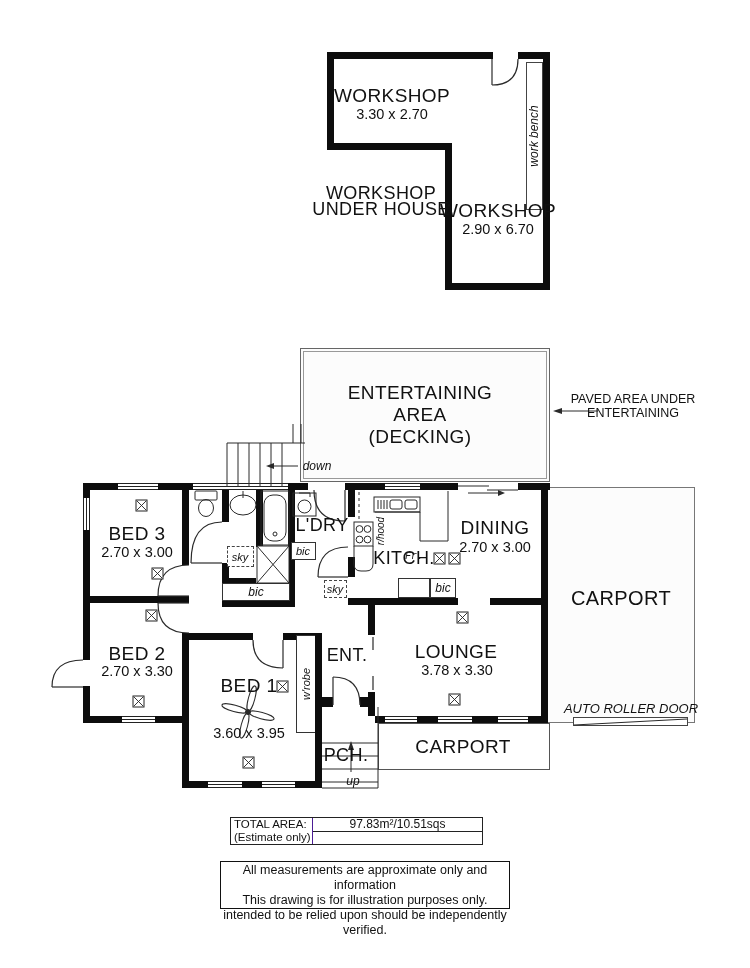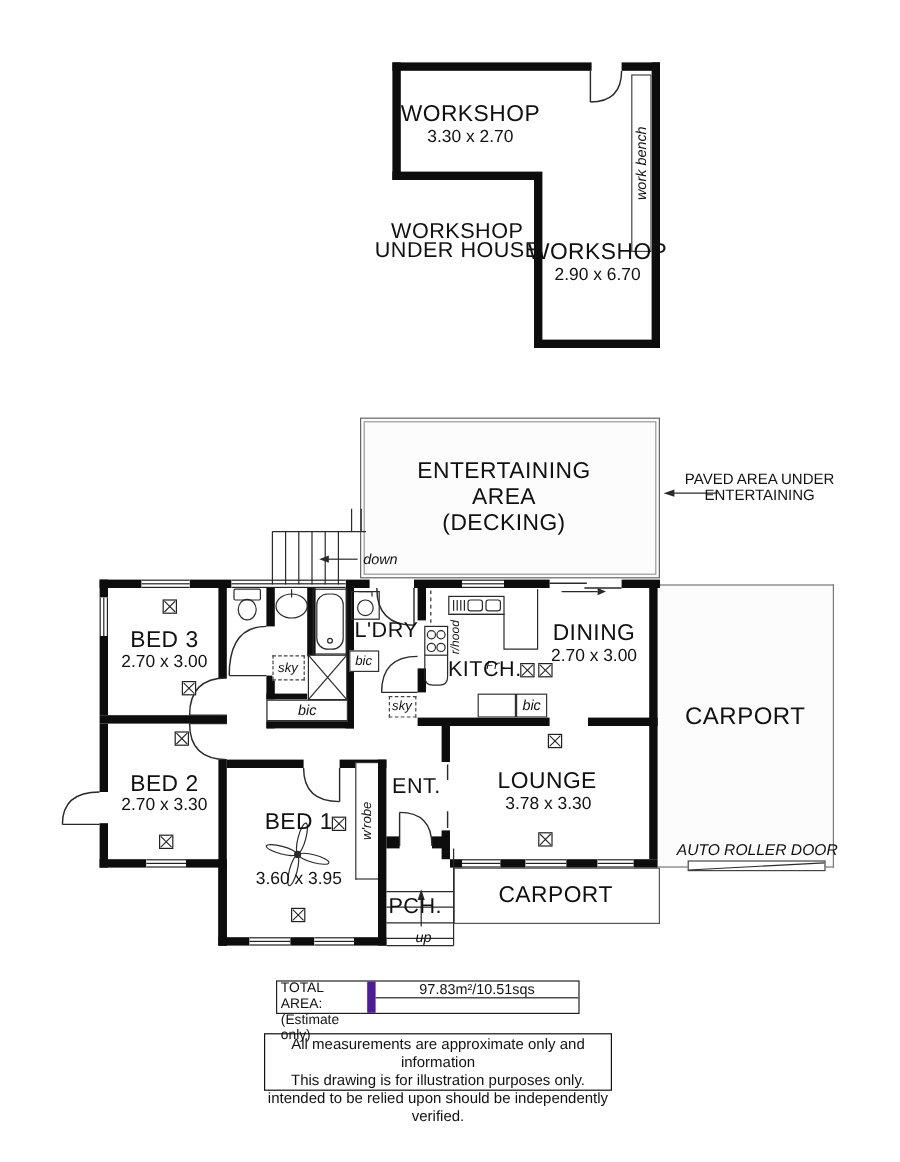--- a/index.html
+++ b/index.html
@@ -14,21 +14,21 @@
   .md{font-size:18px;}
   .sm{font-size:11px;font-style:italic;letter-spacing:0;}
   .note{font-size:12.5px;letter-spacing:0;}
   .vlbl{position:absolute;transform:translate(-50%,-50%) rotate(-90deg);font-size:11px;font-style:italic;white-space:nowrap;}
   .box{position:absolute;border:1px solid #333;background:#fff;box-sizing:border-box;}
   .dash{position:absolute;border:1.3px dashed #444;background:#fff;box-sizing:border-box;}
   .areafill{position:absolute;background:#fcfcfc;border:1px solid #777;box-sizing:border-box;}
   .inner2{position:absolute;left:2px;top:2px;right:2px;bottom:2px;border:1px solid #999;}
   svg.lines{position:absolute;left:0;top:0;pointer-events:none;}
   #tbl{position:absolute;left:230px;top:817px;width:253px;height:28px;border:1px solid #222;box-sizing:border-box;display:flex;}
-  #tbl .lc{width:82px;border-right:7px solid #4c1d95;box-sizing:border-box;font-size:11.5px;line-height:13px;padding-left:3px;}
+  #tbl .lc{width:82px;border-right:1px solid #4c1d95;box-sizing:border-box;font-size:11.5px;line-height:13px;padding-left:3px;}
   #tbl .rc{flex:1;display:flex;flex-direction:column;}
   #tbl .rc .v{height:13px;border-bottom:1px solid #222;font-size:12px;text-align:center;line-height:13px;}
   #disc{position:absolute;left:220px;top:861px;width:290px;height:48px;border:1.5px solid #111;box-sizing:border-box;text-align:center;font-size:12.5px;line-height:15px;padding-top:1px;}
 </style>
 </head>
 <body>
 
 <div id="plan">
 
   <div class="areafill" style="left:300px;top:348px;width:250px;height:134px;border-color:#666;">

